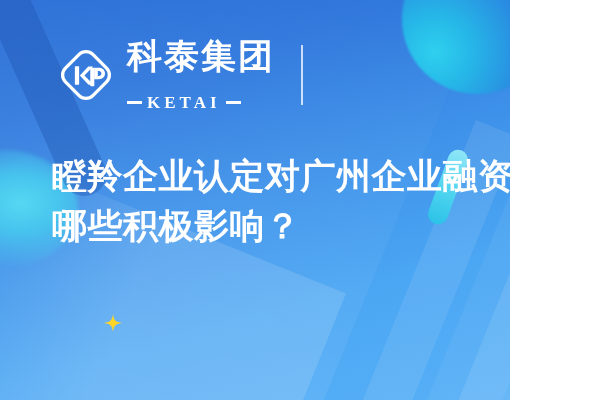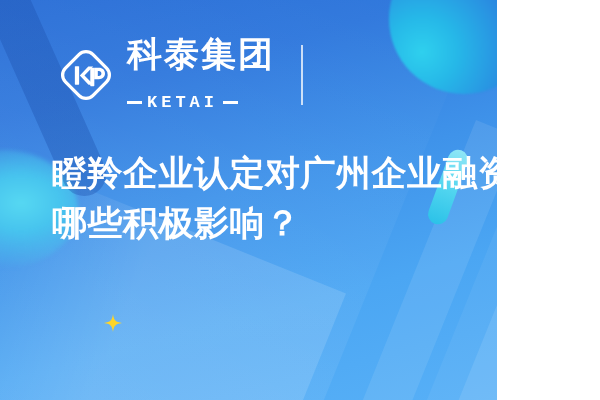--- a/index.html
+++ b/index.html
@@ -5,22 +5,23 @@
   html, body {
     margin: 0;
     padding: 0;
     background: #ffffff;
   }
   #banner {
     position: relative;
     width: 497px;
     height: 400px;
     overflow: hidden;
-    font-family: Liberation Mono, monospace;
+    font-family: Liberation Serif, serif;
     background: linear-gradient(165deg, #2a6ed6 0%, #3179dd 22%, #3f93ea 48%, #4ba6f3 72%, #57b0f7 100%);
+    padding-left: 13px;
   }
 
   
   .bg-diag-band {
     position: absolute;
     pointer-events: none;
   }
 
   
   .band-main {

